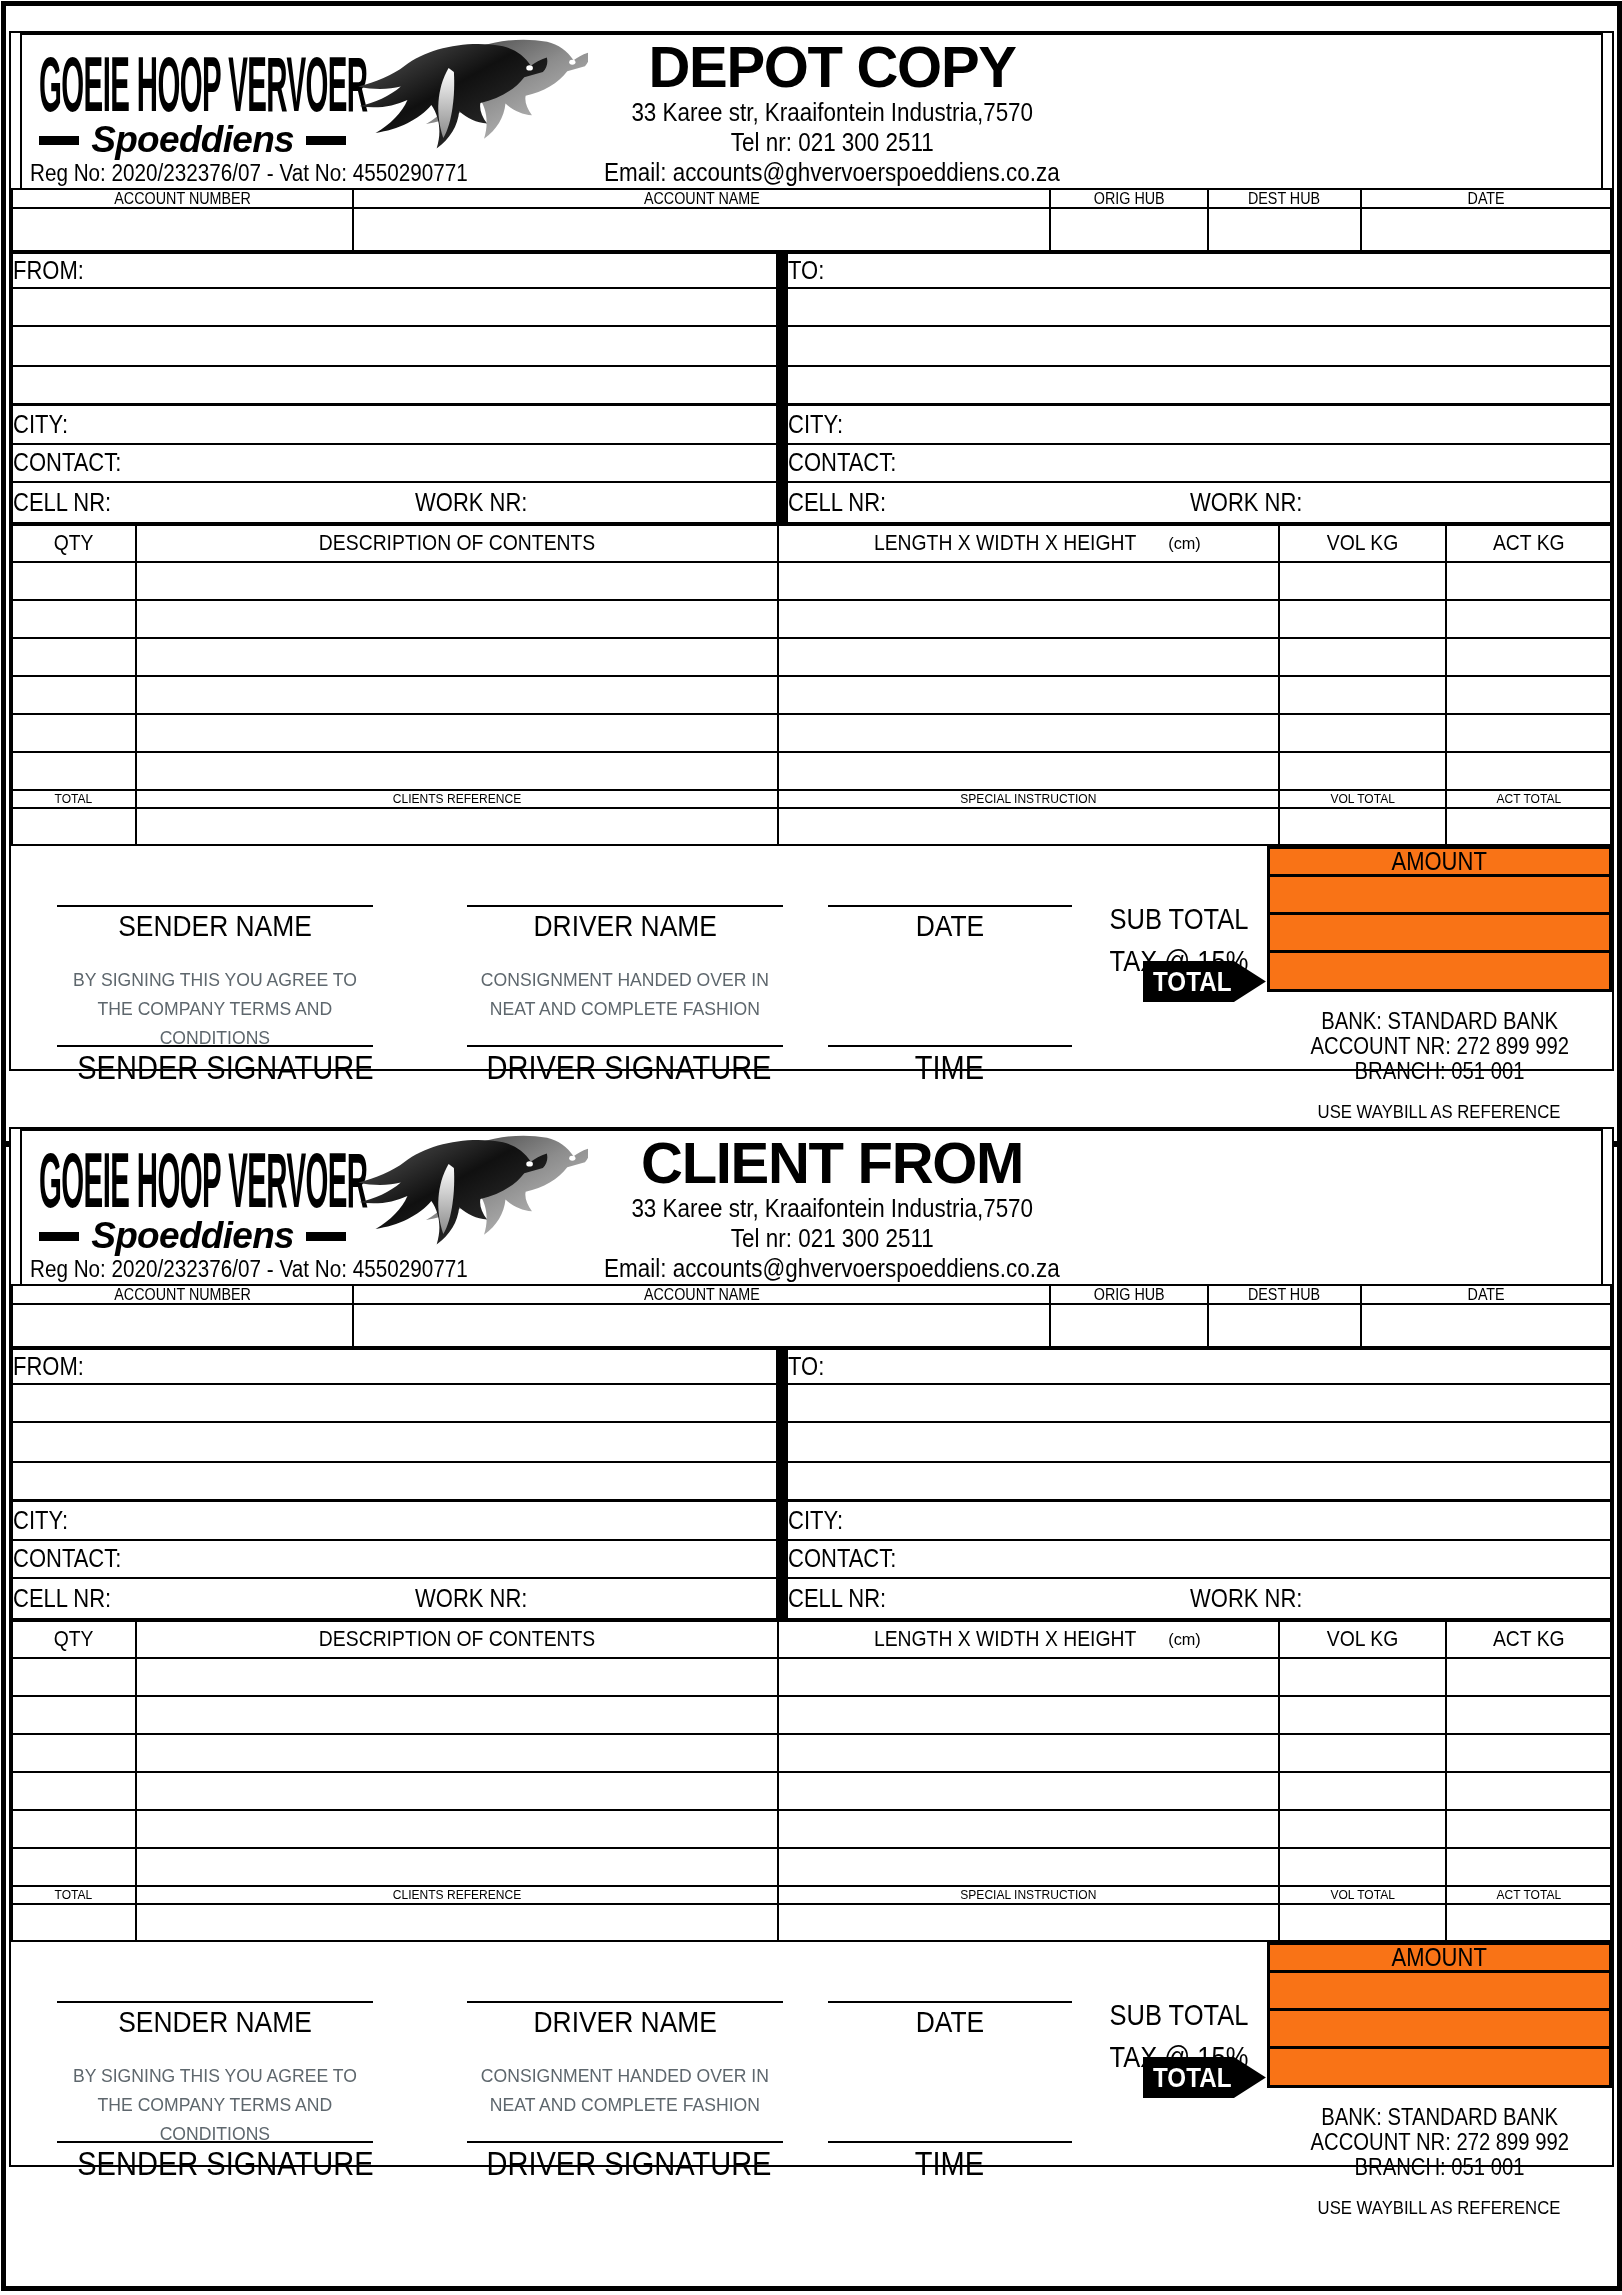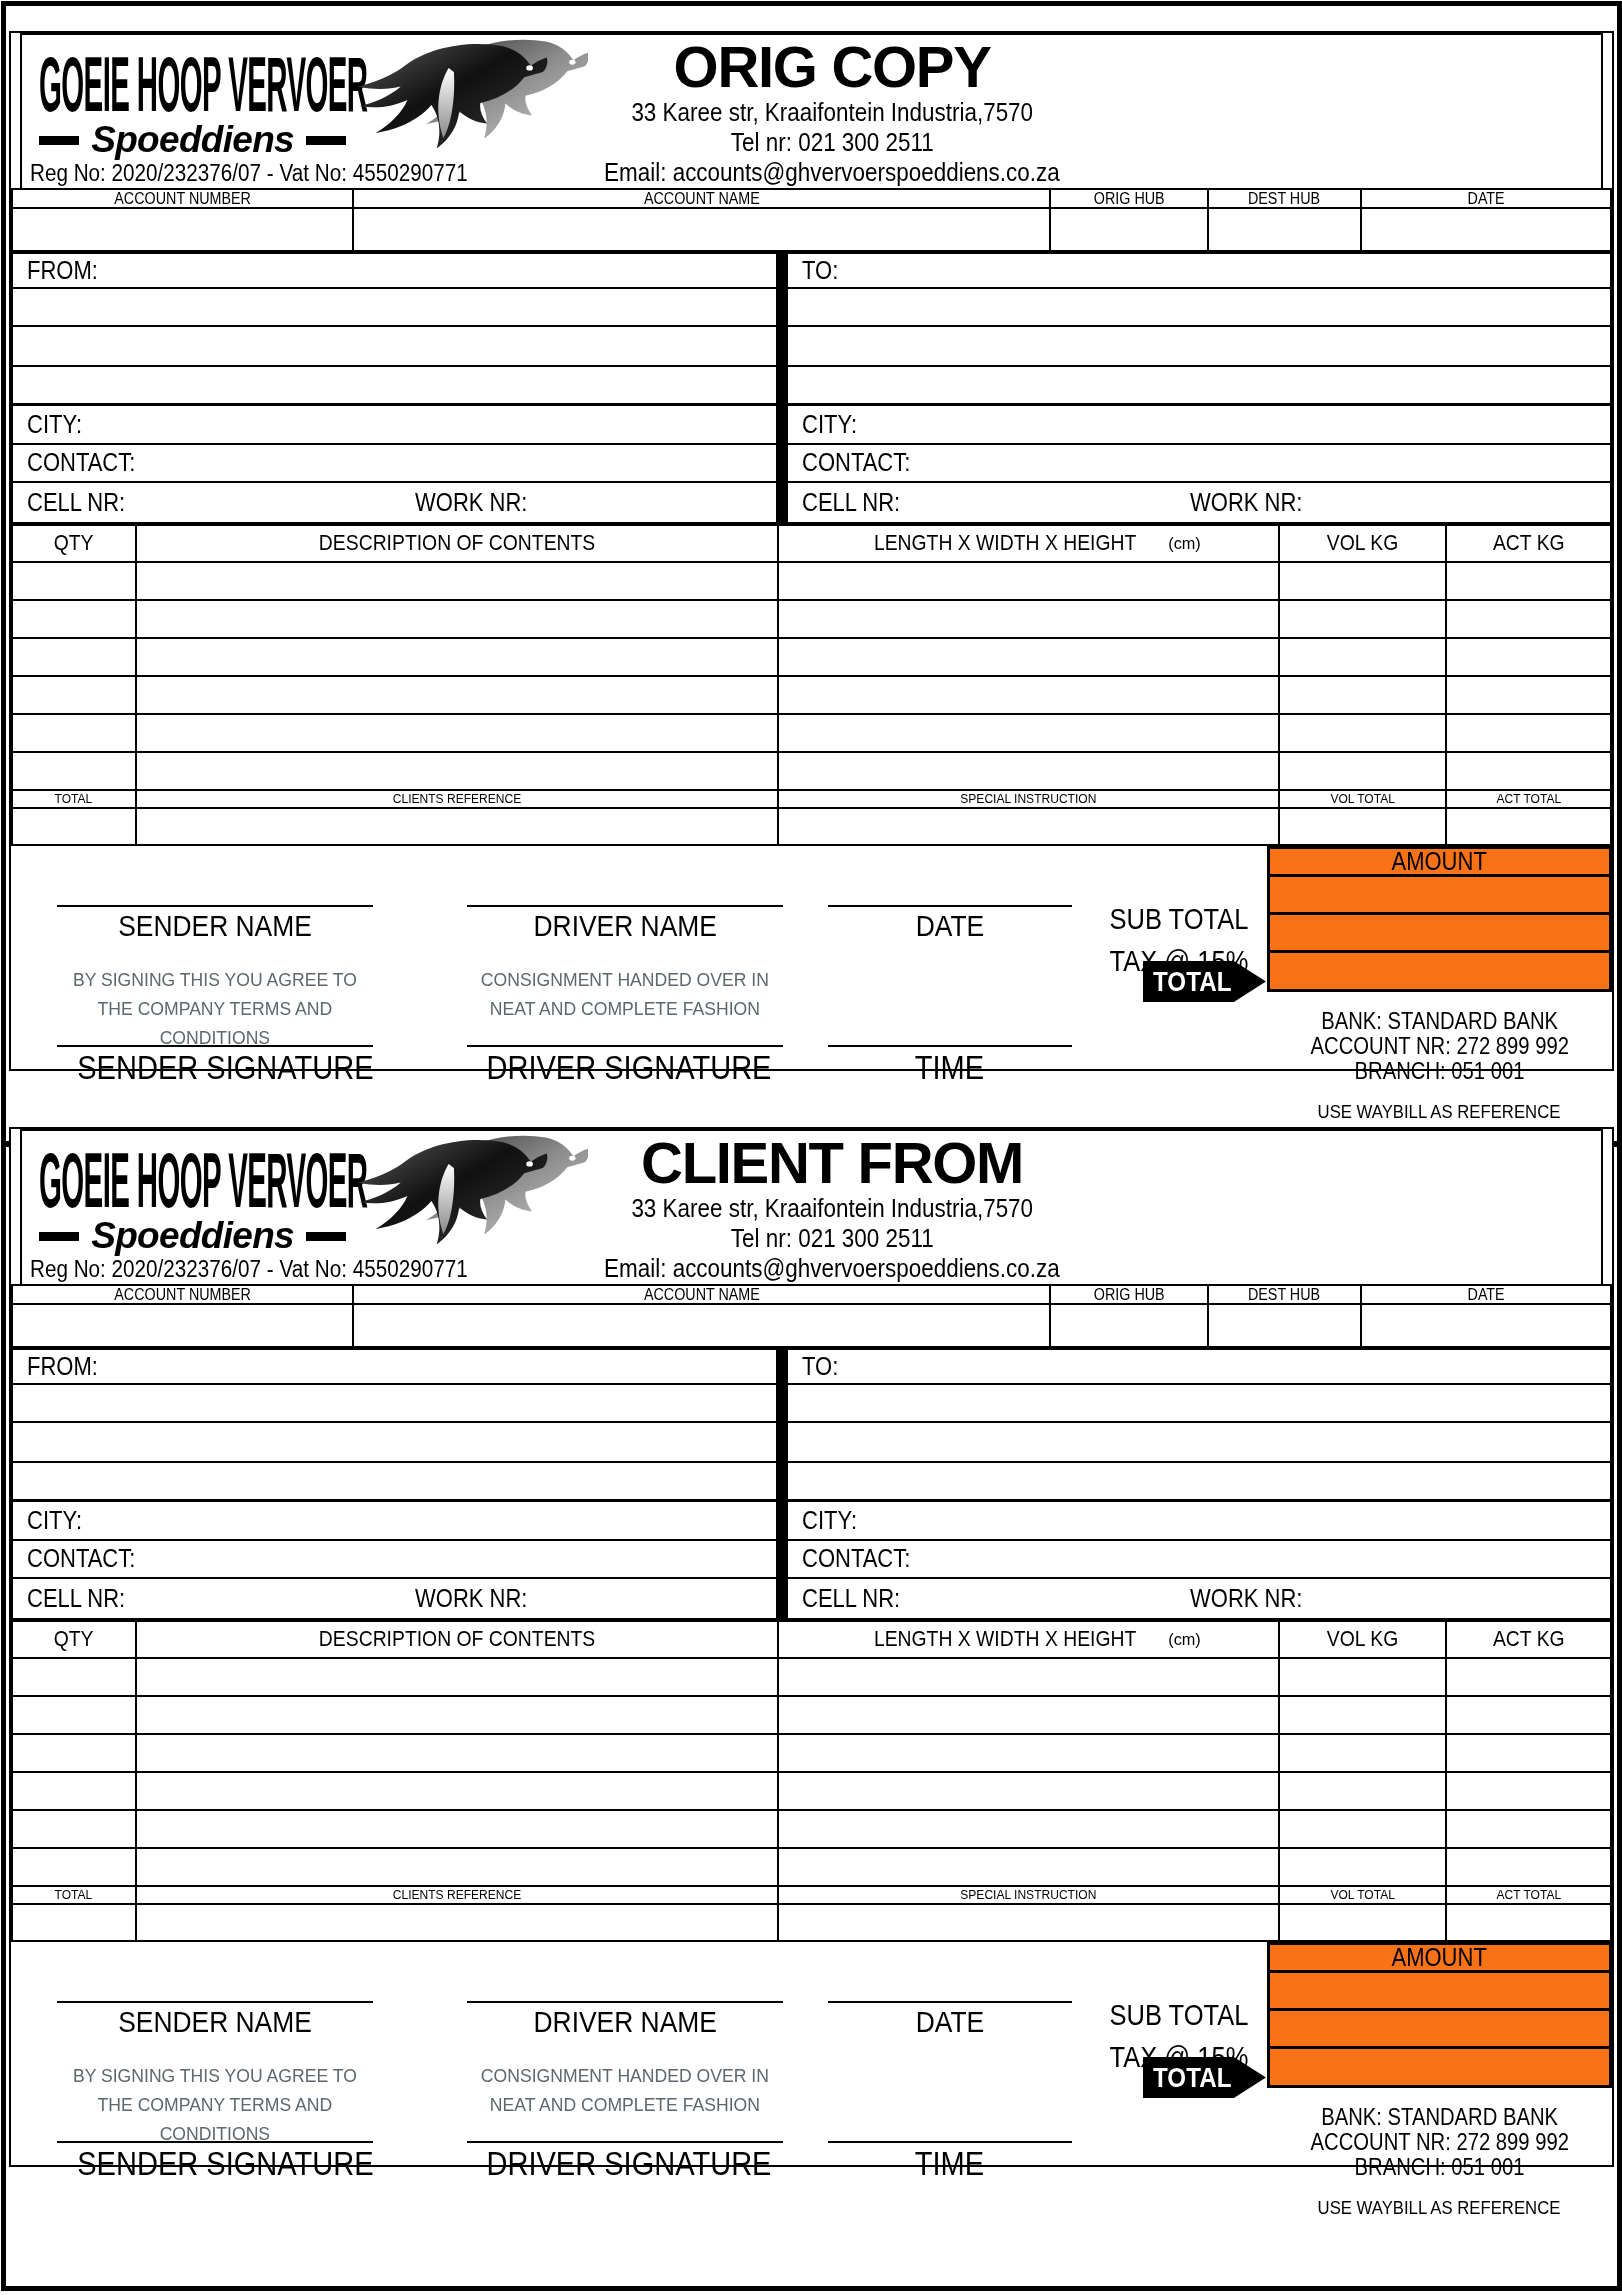--- a/index.html
+++ b/index.html
@@ -28,21 +28,21 @@
   .account{display:grid;grid-template-columns:341px 697px 158px 153px 1fr;grid-template-rows:18.3px 41px;border:2px solid #000;}
   .account > div{border-right:2px solid #000;border-bottom:2px solid #000;display:flex;align-items:center;justify-content:center;}
   .account > div:nth-child(5n){border-right:none;}
   .account > div:nth-child(n+6){border-bottom:none;}
   .acc-lbl{font-size:16.3px;}
 
   
   .fromto{display:grid;grid-template-columns:763px 11.8px 1fr;border:2px solid #000;}
   .divider{background:#000;}
   .side{display:grid;grid-template-rows:35px 38px 40px 39px 39px 38px 39px;}
-  .side .row{border-bottom:2px solid #000;display:flex;align-items:center;padding-left:14px;position:relative;font-size:25px;}
+  .side .row{border-bottom:2px solid #000;display:flex;align-items:center;padding-left:0;position:relative;font-size:25px;}
   .side .row:nth-child(4){border-bottom:3.3px solid #000;}
   .side .row:last-child{border-bottom:none;}
   .worknr{position:absolute;left:402px;top:0;bottom:0;display:flex;align-items:center;}
 
   
   .contents{display:grid;grid-template-columns:124px 642px 501px 167px 1fr;grid-template-rows:37px repeat(6,38px) 18.3px 35px;border:2px solid #000;}
   .contents > div{border-right:2px solid #000;border-bottom:2px solid #000;display:flex;align-items:center;justify-content:center;}
   .contents > div:nth-child(5n){border-right:none;}
   .contents > div:nth-child(n+41){border-bottom:none;}
   .chead{font-size:22px;}
@@ -111,21 +111,21 @@
           <path d="M232 14 C180 2 120 16 84 52 C66 70 40 84 14 92 C38 99 60 98 78 92 C62 110 38 124 16 130 C42 136 68 130 88 118 C80 142 62 166 40 182 C74 176 106 156 124 128 C136 150 140 180 132 212 C152 194 164 168 166 140 C178 154 192 162 208 164 C200 150 196 136 198 124 C226 116 250 98 264 74 L292 64 C298 56 300 46 298 36 C288 40 280 46 274 52 C264 32 250 20 232 14 Z" fill="url(#gBirdBack)"></path>
           <circle cx="272" cy="56" r="5" fill="#fff"></circle>
         </g>
         <g>
           <path d="M232 14 C180 2 120 16 84 52 C66 70 40 84 14 92 C38 99 60 98 78 92 C62 110 38 124 16 130 C42 136 68 130 88 118 C80 142 62 166 40 182 C74 176 106 156 124 128 C136 150 140 180 132 212 C152 194 164 168 166 140 C178 154 192 162 208 164 C200 150 196 136 198 124 C226 116 250 98 264 74 L292 64 C298 56 300 46 298 36 C288 40 280 46 274 52 C264 32 250 20 232 14 Z" fill="url(#gBirdFront)"></path>
           <path d="M150 56 C132 96 130 146 142 192 C156 162 160 106 158 64 Z" fill="url(#gBelly)"></path>
           <circle cx="272" cy="56" r="5" fill="#fff"></circle>
         </g>
       </svg>
       <div class="title-block">
-        <div class="copy-title"><span>ORIG COPY</span></div>
+        <div class="copy-title"><span>DEPOT COPY</span></div>
         <div class="addr"><span class="cond">33 Karee str, Kraaifontein Industria,7570</span></div>
         <div class="addr"><span class="cond">Tel nr: 021 300 2511</span></div>
         <div class="addr"><span class="cond">Email: accounts@ghvervoerspoeddiens.co.za</span></div>
       </div>
     </div>
 
     <div class="account">
       <div class="acc-lbl">
           <span class="cond">ACCOUNT NUMBER</span>
         </div>

